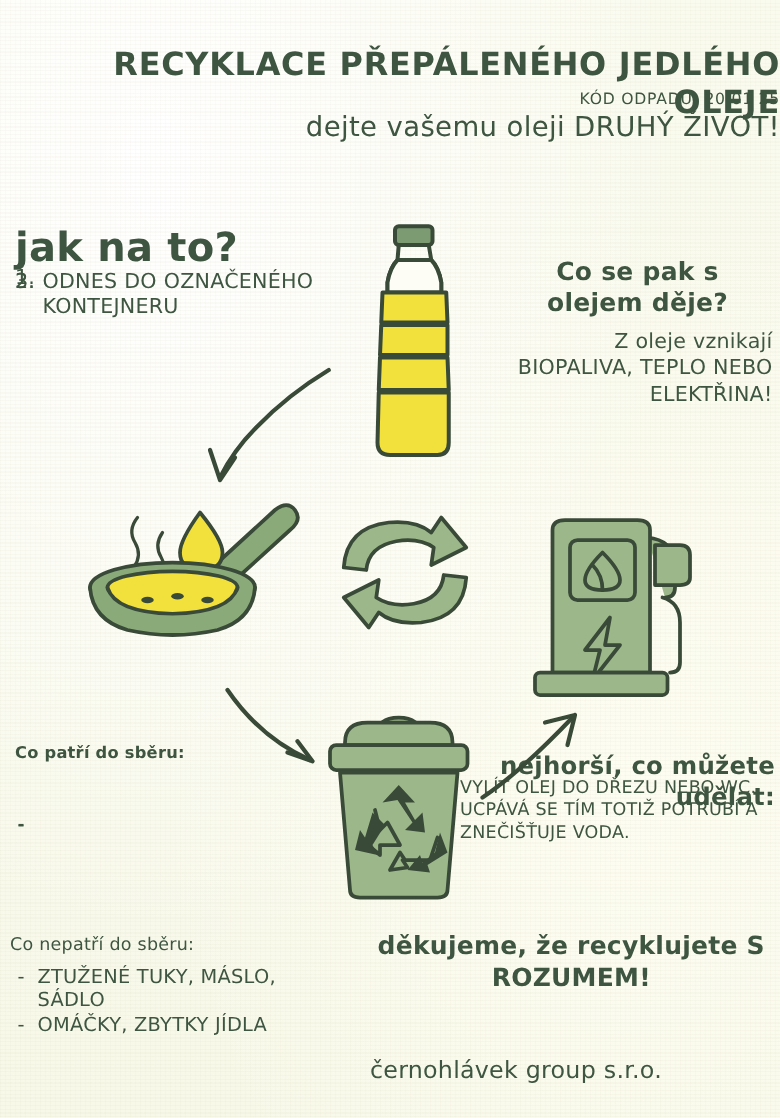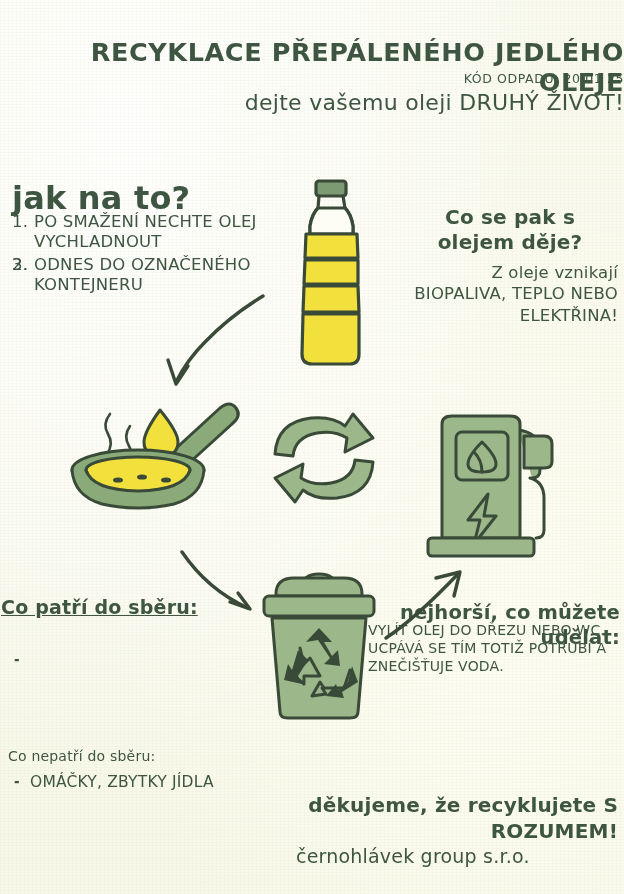--- a/index.html
+++ b/index.html
@@ -46,55 +46,54 @@
     line-height:1.22;
   }
   #howto-list{margin:0;padding:0;}
   #howto-list li .num{position:absolute;left:0;top:0;}
 
   
   #after-title{left:404px;width:212px;top:205px;font-size:20px;font-weight:bold;text-align:center;line-height:1.26;}
   #after-body{left:400px;width:218px;top:262px;font-size:16.5px;text-align:right;line-height:1.3;}
 
   
-  #yes-title{left:1px;top:595px;width:220px;font-size:19px;font-weight:bold;line-height:1.3;text-decoration:underline;}
+  #yes-title{left:12px;top:595px;width:220px;font-size:13px;font-weight:bold;line-height:1.3;}
   #yes-list{left:12px;top:650px;width:252px;font-size:15.5px;margin:0;padding:0;}
   #yes-list li{list-style:none;position:relative;padding-left:18px;line-height:1.22;margin-bottom:1px;}
   #yes-list li .dash{position:absolute;left:2px;top:0;}
   #no-title{left:8px;top:748px;font-size:14px;}
   #no-list{left:12px;top:772px;width:256px;font-size:15.5px;margin:0;padding:0;}
   #no-list li{list-style:none;position:relative;padding-left:18px;line-height:1.22;margin-bottom:1px;}
   #no-list li .dash{position:absolute;left:2px;top:0;}
 
   
   #worst-title{left:388px;width:232px;top:600px;font-size:19.5px;font-weight:bold;text-align:right;line-height:1.3;}
   #worst-body{left:368px;width:252px;top:622px;font-size:14px;text-align:left;line-height:1.27;}
 
   
-  #thanks{left:296px;width:322px;top:792px;font-size:20px;font-weight:bold;text-align:right;line-height:1.32;}
+  #thanks{left:296px;width:322px;top:743px;font-size:20px;font-weight:bold;text-align:center;line-height:1.32;}
   #company{left:296px;width:322px;top:845px;font-size:19px;}
 
   svg{display:block;}
   .art{position:absolute;}
 </style>
 </head>
 <body>
 
 <div class="paper"></div>
 <div class="grain"></div>
 
 <div class="tx ctr hd" id="title">RECYKLACE PŘEPÁLENÉHO JEDLÉHO OLEJE</div>
 <div class="tx ctr" id="code">KÓD ODPADU: 20 01 25</div>
 <div class="tx ctr" id="sub">dejte vašemu oleji DRUHÝ ŽIVOT!</div>
 
 <div class="tx" id="howto-title">jak na to?</div>
 <ul class="tx" id="howto-list">
   <li>
     <span class="num">1.</span>
-    <span>PO SMAŽENÍ NECHTE OLEJ VYCHLADNOUT</span>
   </li>
   <li>
     <span class="num">2.</span>
   </li>
   <li>
     <span class="num">3.</span>
     <span>ODNES DO OZNAČENÉHO KONTEJNERU</span>
   </li>
 </ul>
 
@@ -107,20 +106,21 @@
     <span class="dash">-</span>
   </li>
   <li>
     <span class="dash">-</span>
   </li>
 </ul>
 <div class="tx" id="no-title">Co nepatří do sběru:</div>
 <ul class="tx" id="no-list">
   <li>
     <span class="dash">-</span>
+    <span>ZTUŽENÉ TUKY, MÁSLO, SÁDLO</span>
   </li>
   <li>
     <span class="dash">-</span>
     <span>OMÁČKY, ZBYTKY JÍDLA</span>
   </li>
 </ul>
 
 <div class="tx" id="worst-title">nejhorší, co můžete udělat:</div>
 <div class="tx" id="worst-body">VYLÍT OLEJ DO DŘEZU NEBO WC. UCPÁVÁ SE TÍM TOTIŽ POTRUBÍ A ZNEČIŠŤUJE VODA.</div>
 

